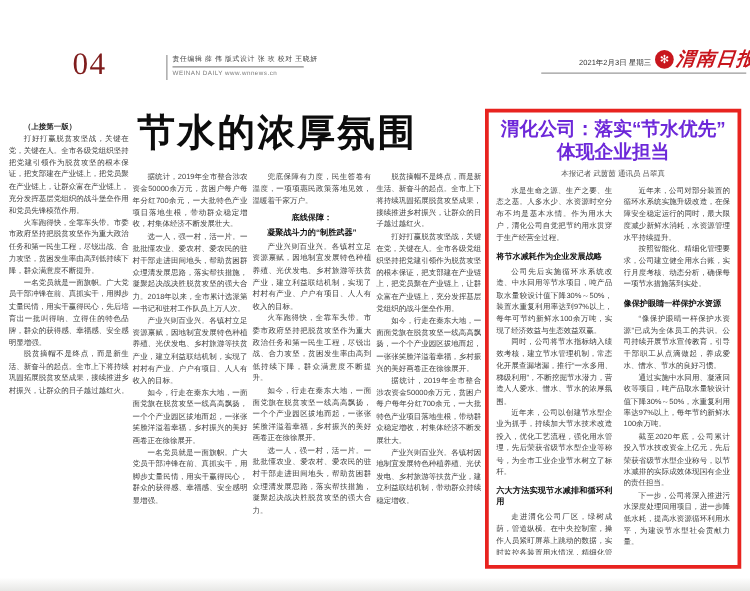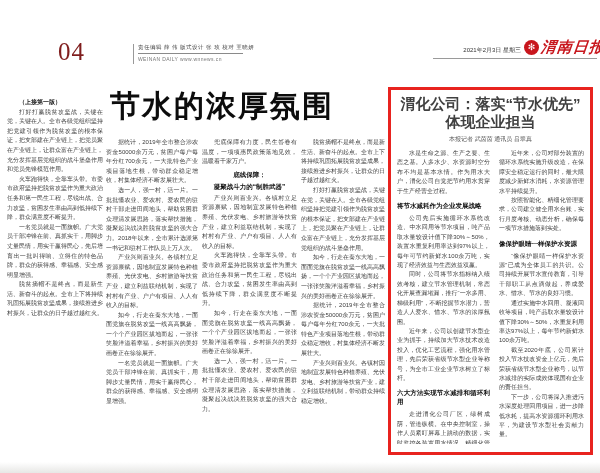--- a/index.html
+++ b/index.html
@@ -33,21 +33,21 @@
   .continued{font-weight:bold;text-indent:2em;margin:0;color:#222;}
   .mid-sub{text-align:center;font-weight:bold;font-size:6.5px;color:#101010;margin:3px 0;text-indent:0;line-height:9px;}
   #col1{left:7px;top:98px;width:96px;height:360px;}
   #col2{left:106px;top:138px;width:92px;height:320px;}
   #col3{left:202px;top:138px;width:95px;height:320px;}
   #col4{left:301px;top:138px;width:84px;height:320px;}
 
   
   .red-box{position:absolute;left:388px;top:87px;width:205px;height:368px;box-sizing:border-box;
        border:3px solid #e8231f;background:#ffffff;padding:5px 6px;}
-  .box-headline{font-size:15px;font-weight:900;color:#404040;text-align:center;line-height:18px;letter-spacing:0;}
+  .box-headline{font-size:15px;font-weight:900;color:#6d28d9;text-align:center;line-height:18px;letter-spacing:0;}
   .box-byline{font-size:6px;color:#555;text-align:center;margin:4px 0 5px;}
   .box-cols{display:flex;gap:9px;height:295px;overflow:hidden;}
   .box-col{font-size:6px;line-height:9.4px;color:#3d3d3d;text-align:justify;overflow:hidden;}
   .box-col p{margin:0;text-indent:2em;}
   .box-col-left{width:96px;}
   .box-col-right{width:88px;}
   .box-sub{font-weight:bold;font-size:6.5px;color:#0f0f0f;margin:5px 0 4px;text-indent:0;line-height:9px;}
 </style>
 </head>
 <body>

